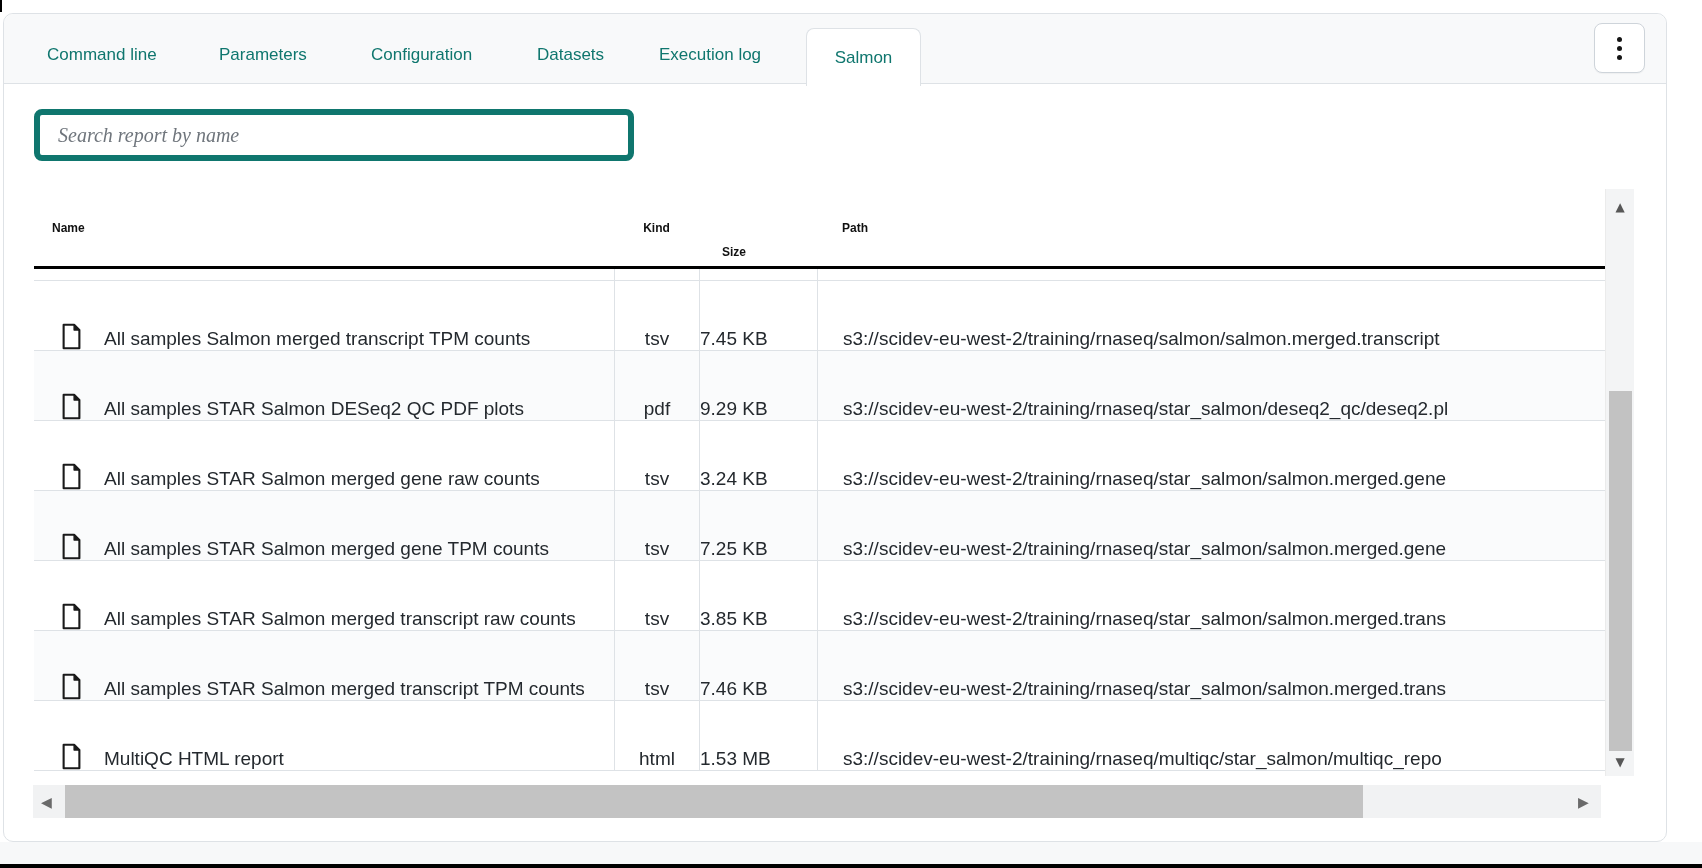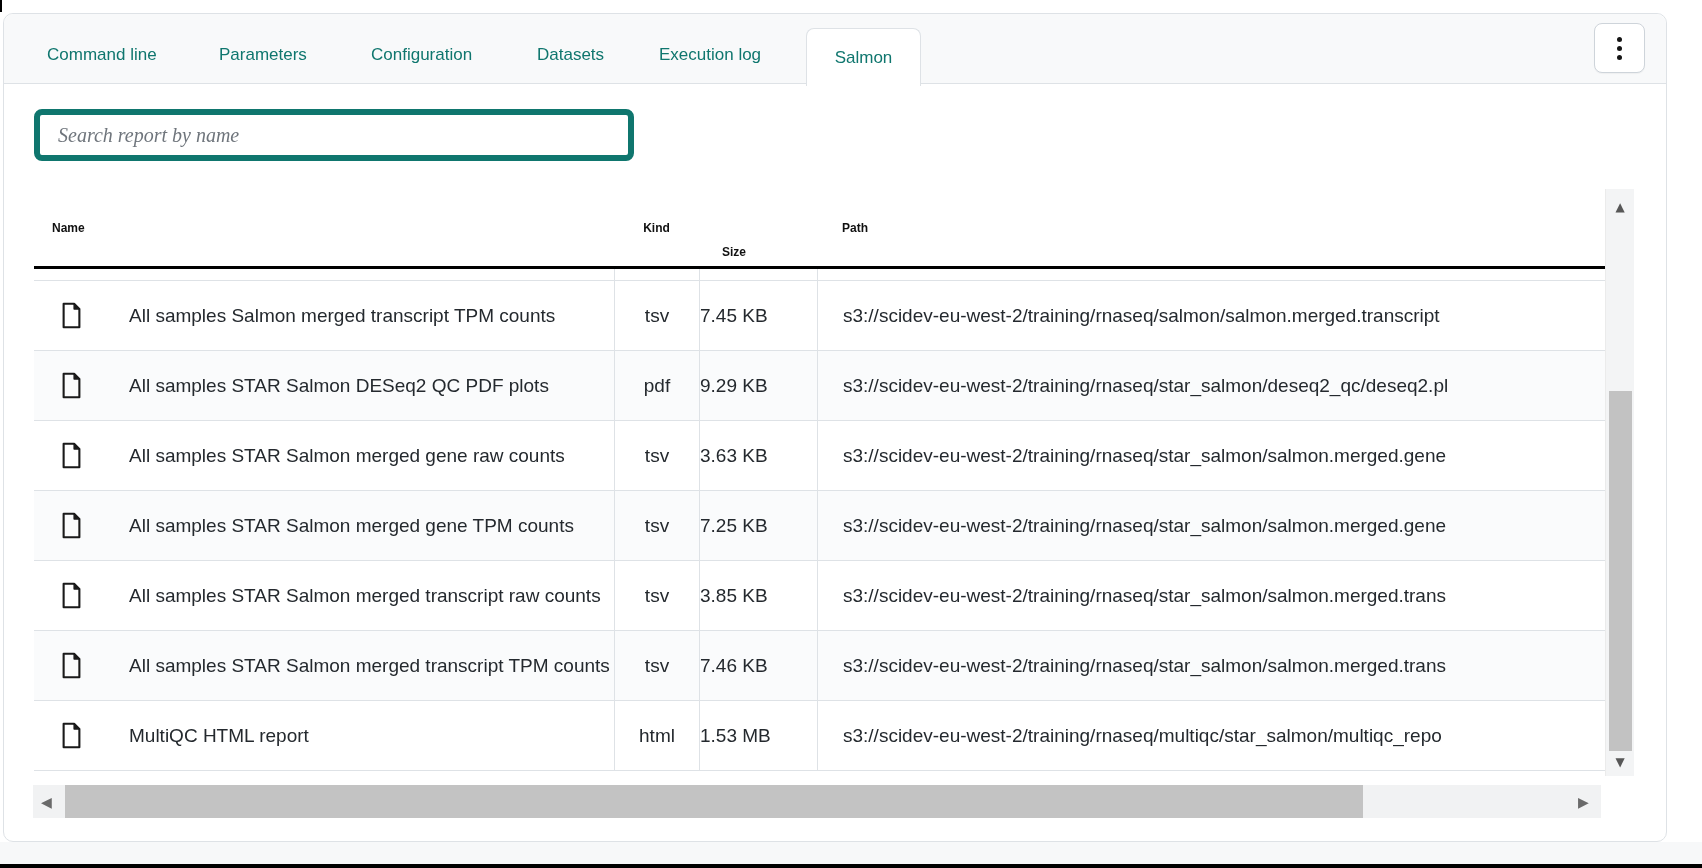--- a/index.html
+++ b/index.html
@@ -57,21 +57,21 @@
   .th{font-weight:bold;font-size:12px;color:#111;}
   .th-name{padding-left:18px;}
   .th-kind{text-align:center;}
   .th-size{padding-left:23px;margin-top:48px;}
   .th-path{padding-left:25px;}
 
   .tbody{width:1571px;}
   .trow{height:70px;border-bottom:1px solid #dee2e6;align-items:center;cursor:pointer;}
   .trow.partial{height:12px;}
   .trow.striped{background:#fafbfc;}
-  .cell{font-size:19px;color:#24292e;height:100%;display:flex;align-items:center;box-sizing:border-box;overflow:hidden;gap:25px;}
+  .cell{font-size:19px;color:#24292e;height:100%;display:flex;align-items:flex-end;box-sizing:border-box;overflow:hidden;}
   .cell.kind,.cell.size,.cell.path{border-left:1px solid #dee2e6;}
   .cell.name{padding-left:27px;}
   .cell.kind{justify-content:center;}
   .cell.size{}
   .cell.path{padding-left:25px;white-space:nowrap;}
   .ficon{display:inline-flex;margin-right:22px;flex:none;}
 
   
   .vscroll{position:absolute;left:1571px;top:0;width:29px;height:587px;background:#f3f4f5;border-left:1px solid #ebebeb;box-sizing:border-box;}
   .vscroll .arrow{position:absolute;left:0;width:100%;text-align:center;
@@ -176,21 +176,21 @@
         <div class="cell name">
           <span class="ficon">
               <svg width="21" height="27" viewBox="0 0 24 30">
                 <path d="M3 1.5 H15 L21 7.5 V28.5 H3 Z" fill="none" stroke="#1a1a1a" stroke-width="2.4" stroke-linejoin="round"></path>
                 <path d="M15 1.5 V7.5 H21" fill="#1a1a1a" stroke="#1a1a1a" stroke-width="1.6" stroke-linejoin="round"></path>
               </svg>
             </span>
           <span>All samples STAR Salmon merged gene raw counts</span>
         </div>
         <div class="cell kind">tsv</div>
-        <div class="cell size">3.63 KB</div>
+        <div class="cell size">3.24 KB</div>
         <div class="cell path">s3://scidev-eu-west-2/training/rnaseq/star_salmon/salmon.merged.gene</div>
       </div>
 
       <div class="grid-row trow striped">
         <div class="cell name">
           <span class="ficon">
               <svg width="21" height="27" viewBox="0 0 24 30">
                 <path d="M3 1.5 H15 L21 7.5 V28.5 H3 Z" fill="none" stroke="#1a1a1a" stroke-width="2.4" stroke-linejoin="round"></path>
                 <path d="M15 1.5 V7.5 H21" fill="#1a1a1a" stroke="#1a1a1a" stroke-width="1.6" stroke-linejoin="round"></path>
               </svg>

